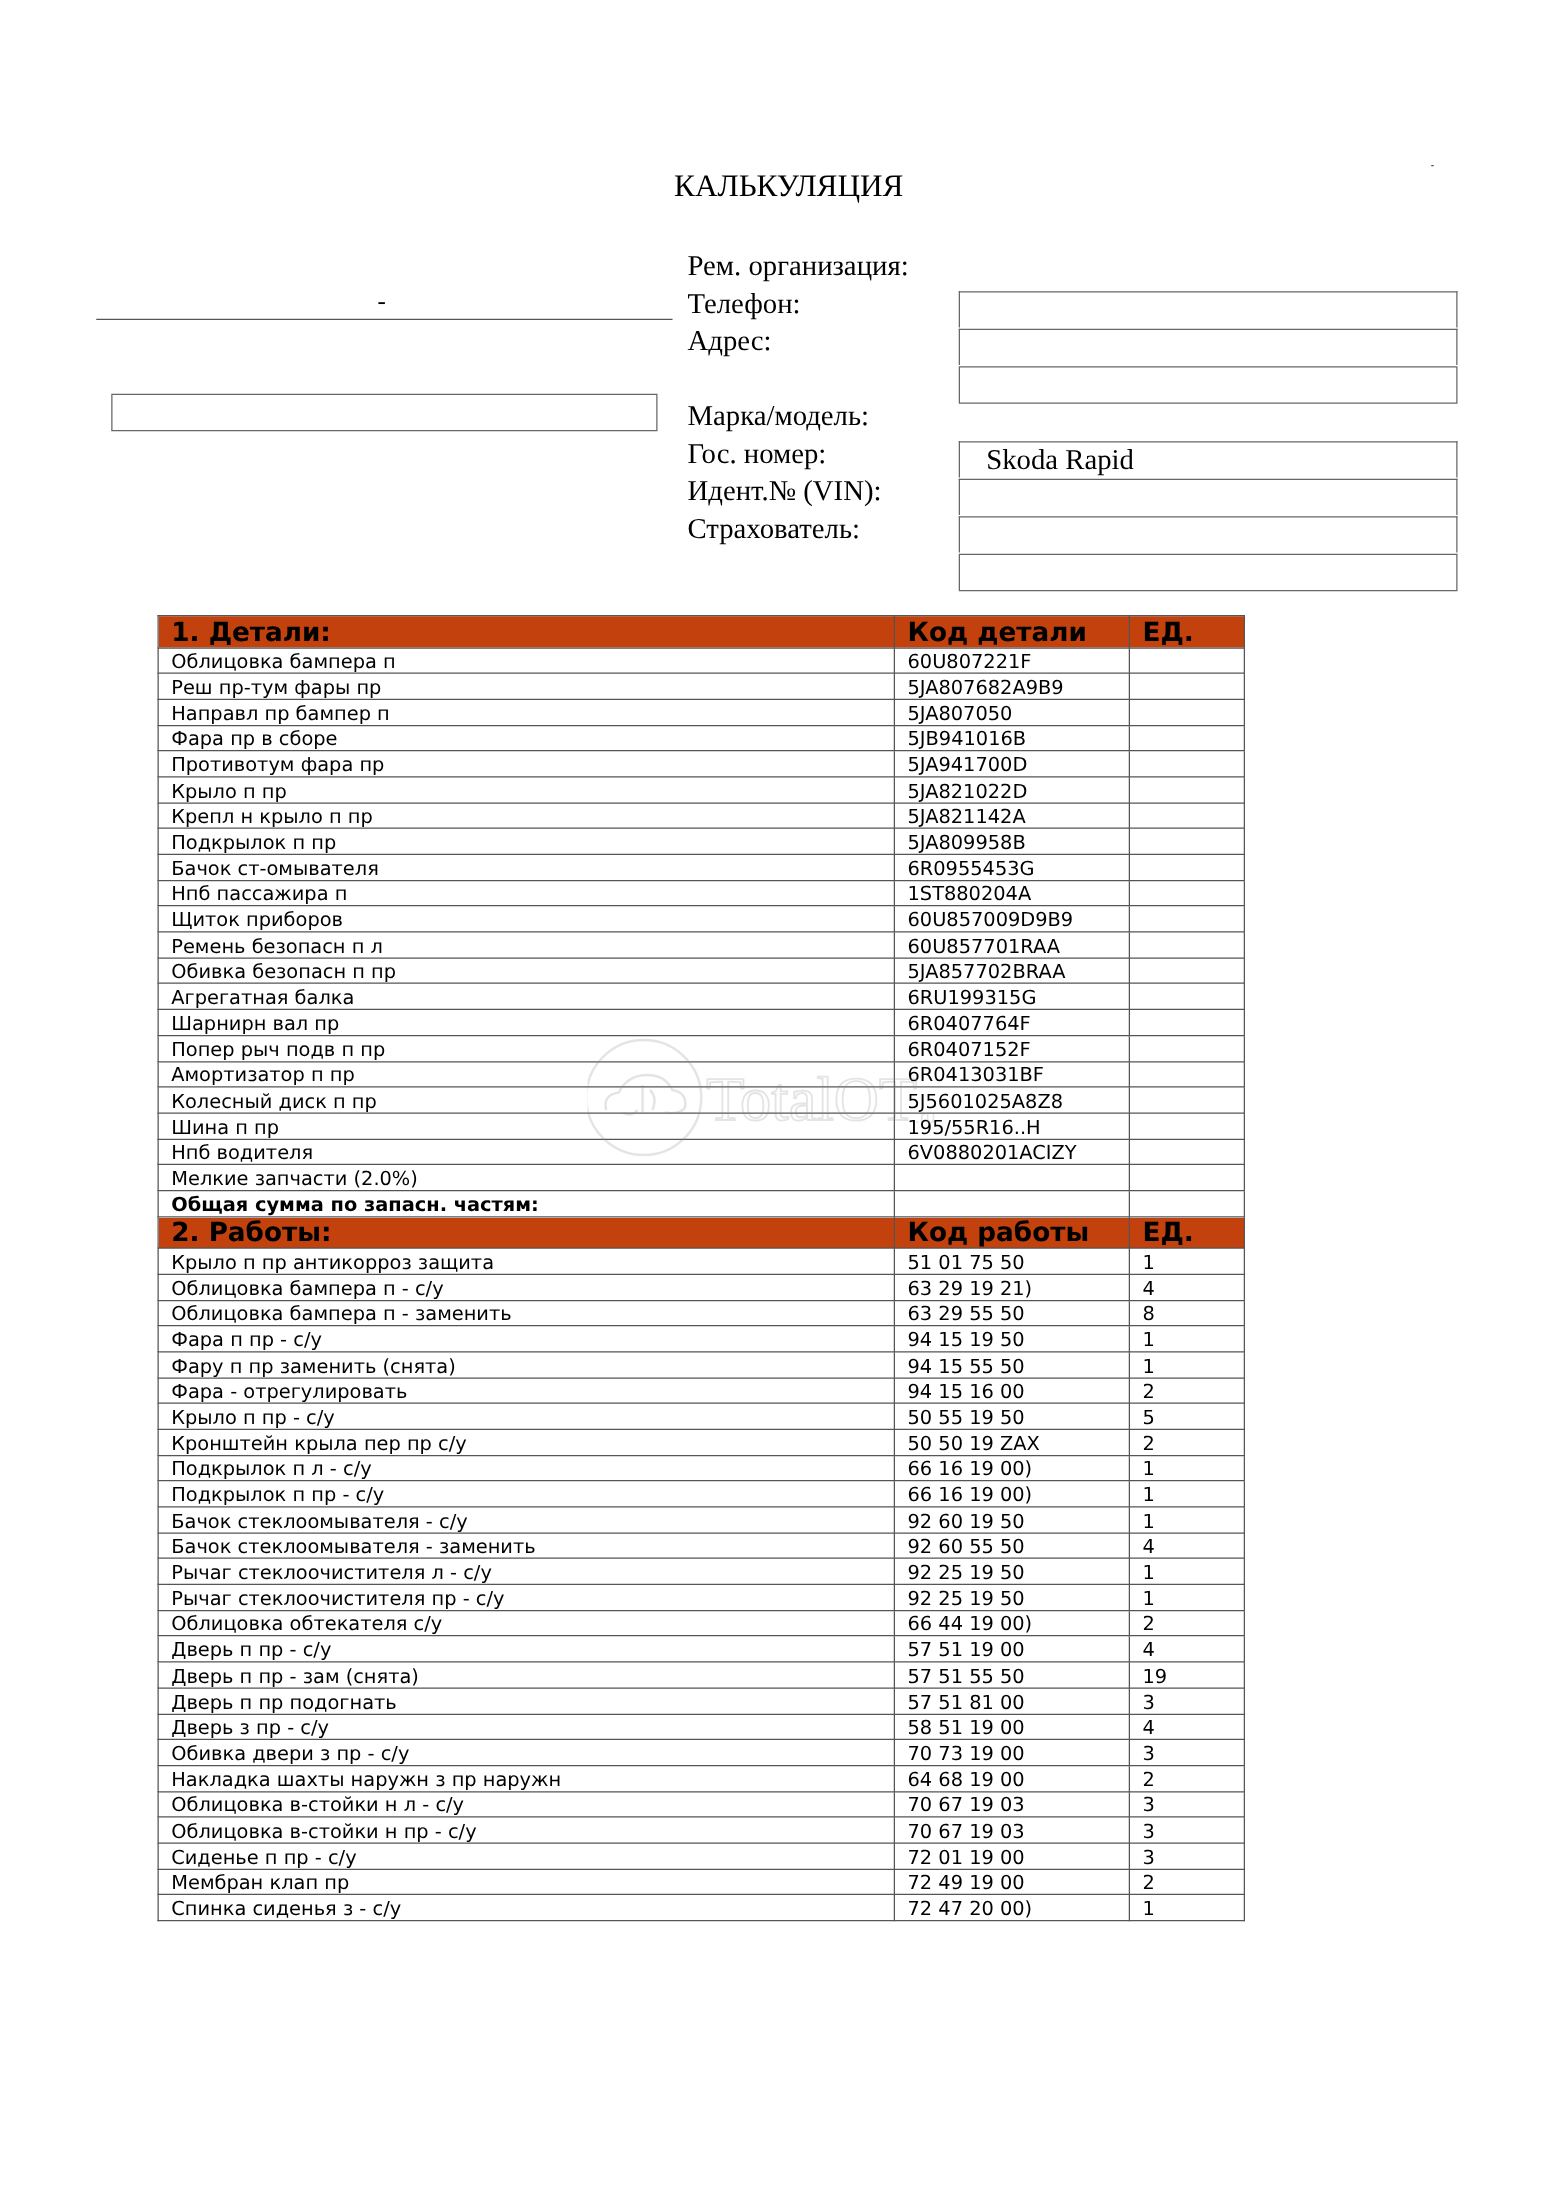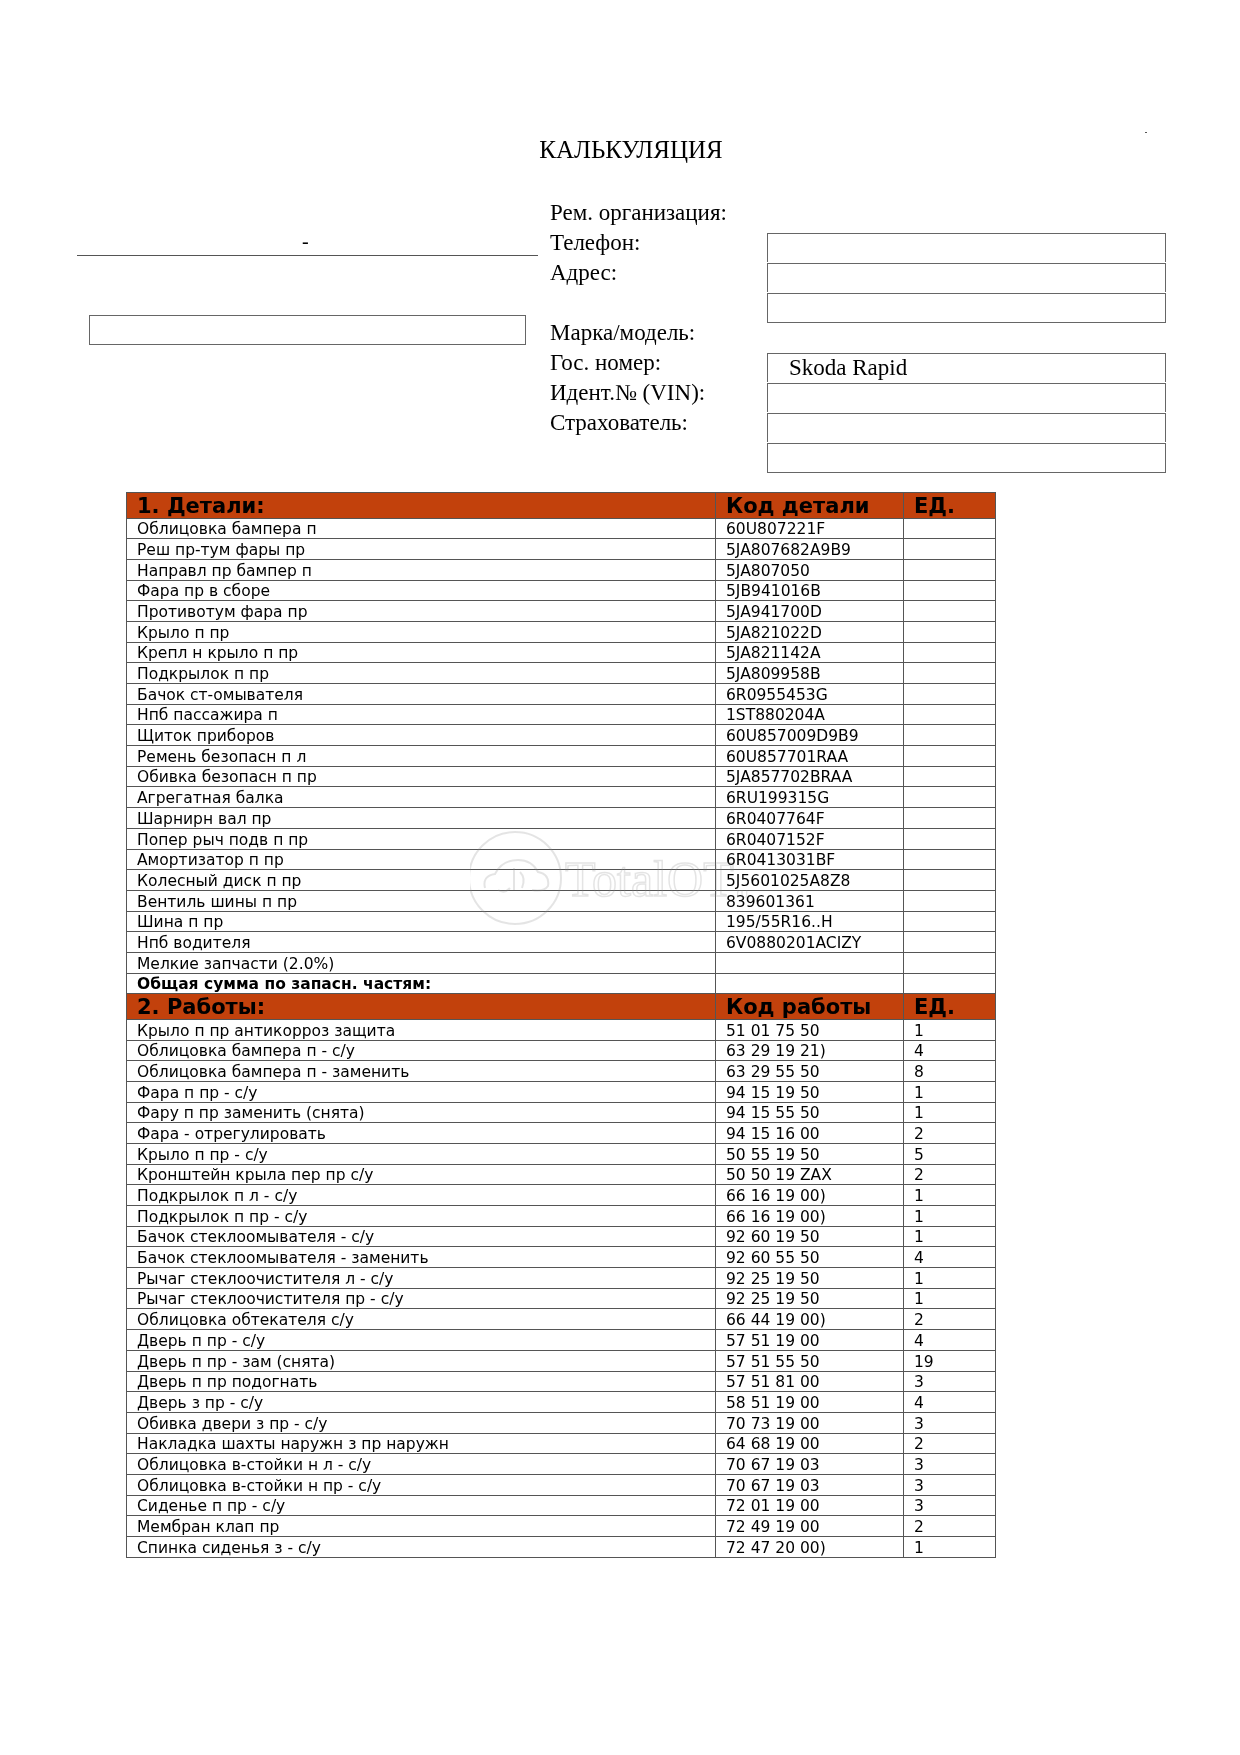--- a/index.html
+++ b/index.html
@@ -173,25 +173,20 @@
         <td>Амортизатор п пр</td>
         <td>6R0413031BF</td>
         <td></td>
       </tr>
       <tr>
         <td>Колесный диск п пр</td>
         <td>5J5601025A8Z8</td>
         <td></td>
       </tr>
       <tr>
-        <td>Вентиль шины п пр</td>
-        <td>839601361</td>
-        <td></td>
-      </tr>
-      <tr>
         <td>Шина п пр</td>
         <td>195/55R16..H</td>
         <td></td>
       </tr>
       <tr>
         <td>Нпб водителя</td>
         <td>6V0880201ACIZY</td>
         <td></td>
       </tr>
       <tr>

